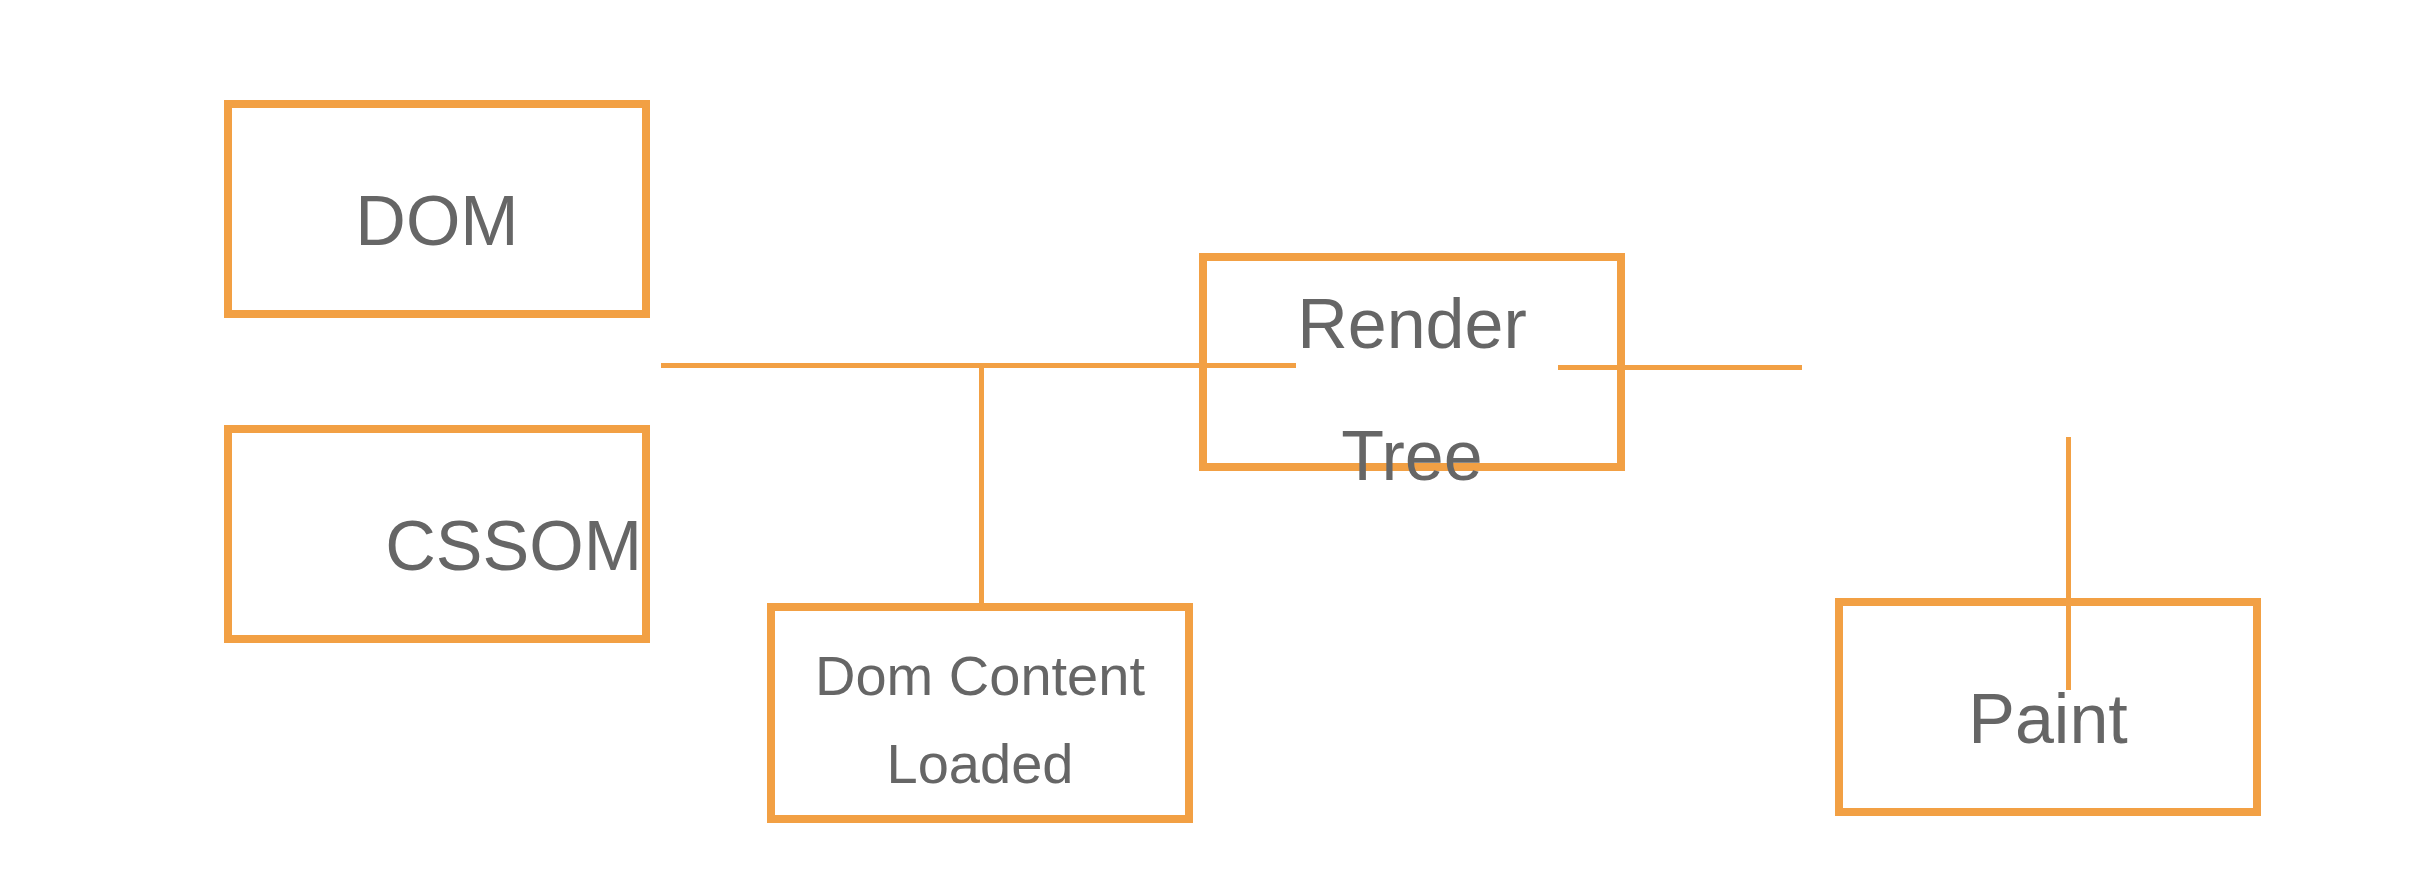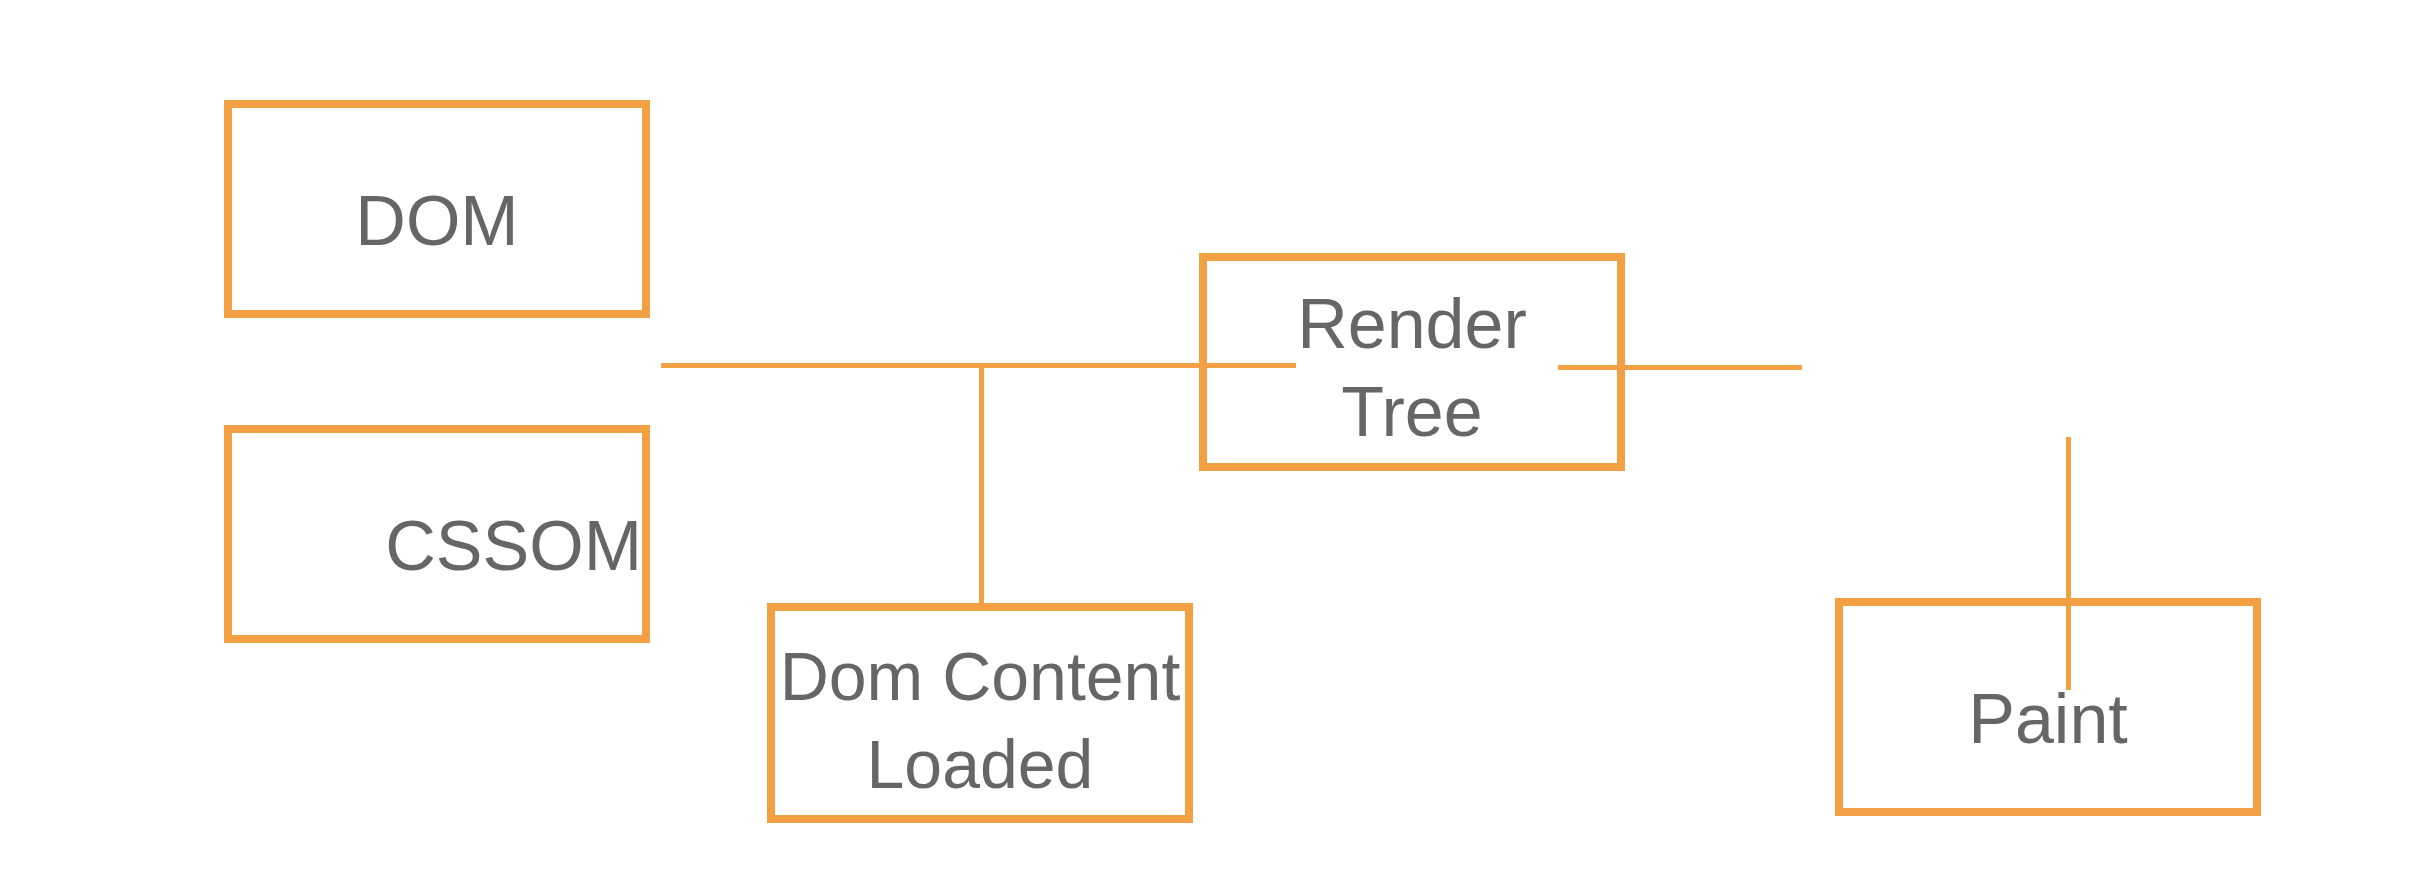--- a/index.html
+++ b/index.html
@@ -39,23 +39,23 @@
   }
   .node.single { padding-top: 24px; }
   #node-dom    { left: 224px;  top: 100px; }
   #node-cssom  { left: 224px;  top: 425px; align-items: flex-end; }
   #node-dcl    { left: 767px;  top: 603px; height: 220px; padding-top: 14px; }
   #node-render { left: 1199px; top: 253px; padding-top: 12px; }
   #node-layout { left: 1733px; top: 252px; }
   #node-paint  { left: 1835px; top: 598px; justify-content: center; }
   
   #node-render .lines { display: flex; flex-direction: column; gap: 4px; align-items: center; }
-  #node-render .lbl   { line-height: 84px; }
+  #node-render .lbl   { line-height: 84px; margin-top: 44px; }
   #node-dcl .lines    { display: flex; flex-direction: column; gap: 26px; align-items: center; }
-  #node-dcl .lbl      { font-size: 68px; line-height: 62px; }
+  #node-dcl .lbl      { font-size: 56px; line-height: 62px; }
   
   .edge {
     position: absolute;
     background: var(--accent);
   }
   #edge-trunk      { left: 661px;  top: 363px; width: 635px; height: 5px; }  
   #edge-dcl-branch { left: 979px;  top: 368px; width: 5px;   height: 237px; } 
   #edge-render-layout { left: 1558px; top: 365px; width: 244px; height: 5px; } 
   #edge-layout-paint  { left: 2066px; top: 437px; width: 5px;  height: 253px; } 
 </style>

